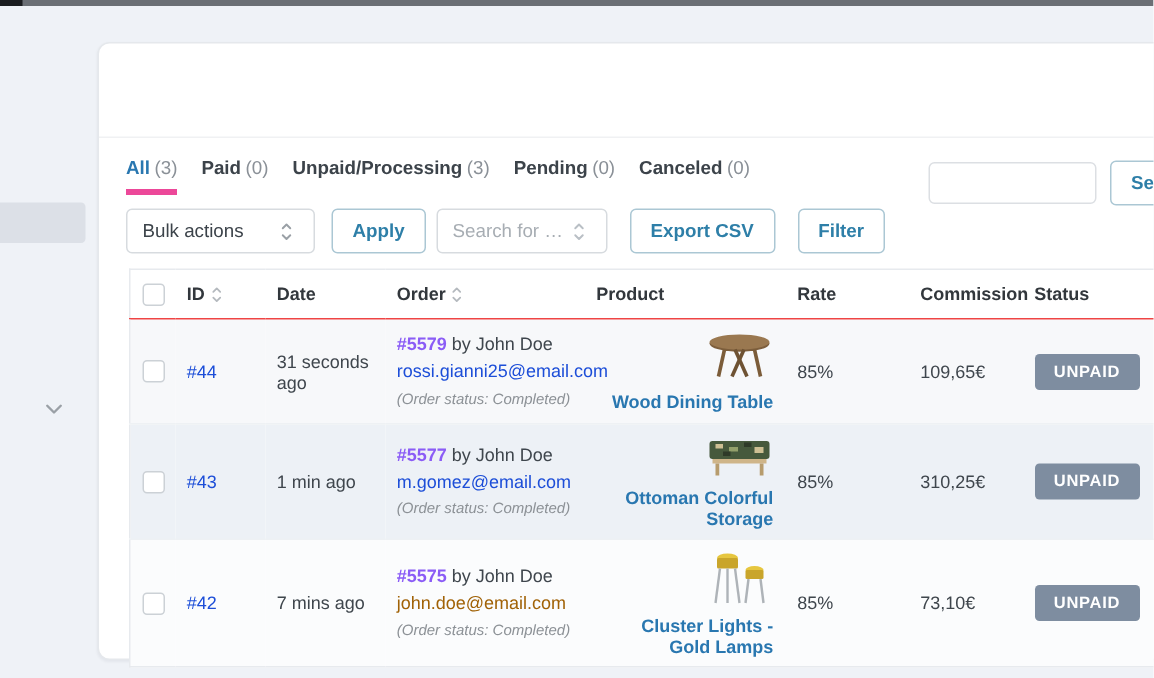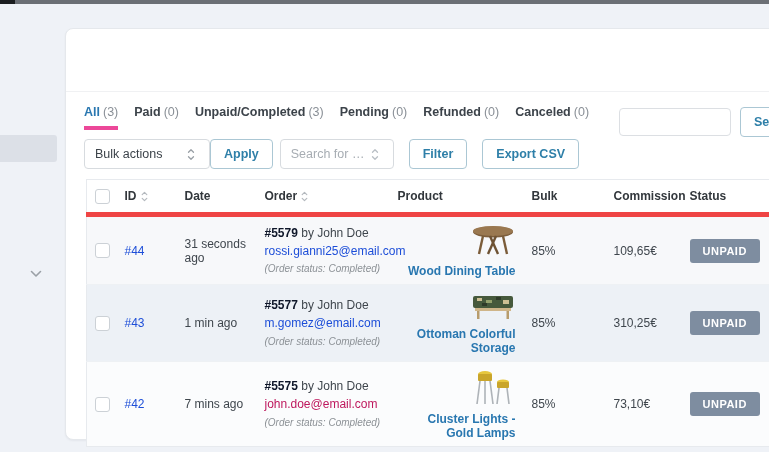--- a/index.html
+++ b/index.html
@@ -30,38 +30,38 @@
   .tab.active{color:#2977b0;border-bottom:4px solid #ec4899;}
   
   .search-input{position:absolute;left:553px;top:79px;width:112px;height:28px;border:1px solid #dcdfe3;border-radius:4px;background:#fff;box-sizing:border-box;padding:0 8px;font-size:12.5px;color:#3c434a;outline:none;}
   .btn{height:30px;border:1px solid #abc7d4;border-radius:4px;background:#fff;color:#2e7fa8;font-weight:600;font-size:12.5px;padding:0 13px;cursor:pointer;font-family:inherit;white-space:nowrap;}
   .search-btn{position:absolute;left:674px;top:78px;}
   
   .toolbar{position:absolute;left:18px;top:110px;display:flex;align-items:center;}
   .select-box{height:30px;border:1px solid #d7dbdf;border-radius:4px;background:#fff;display:flex;align-items:center;justify-content:space-between;box-sizing:border-box;padding:0 14px 0 10px;font-size:12.5px;cursor:pointer;}
   .select-bulk{width:126px;color:#3c434a;}
   .select-product{width:114px;color:#a7adb3;margin-left:7px;}
-  .btn-apply{margin-left:0;}
+  .btn-apply{margin-left:11px;}
   .btn-filter{margin-left:15px;}
   .btn-export{margin-left:15px;}
   
   .table-wrap{position:absolute;left:20px;top:150px;}
   table{border-collapse:collapse;table-layout:fixed;width:703px;border:1px solid #e7eaee;background:#fff;}
-  thead th{height:32px;font-size:12px;color:#32373c;font-weight:600;text-align:left;padding:0 8px;background:#fff;border-bottom:5px solid #ef4444;white-space:nowrap;}
+  thead th{height:32px;font-size:12px;color:#32373c;font-weight:600;text-align:left;padding:0 8px;background:#fff;border-bottom:1px solid #ef4444;white-space:nowrap;}
   thead th .th-inner{display:flex;align-items:center;gap:4px;}
   tbody tr{height:70px;border-top:1px solid #eef1f4;}
   tbody tr.row-a{background:#f7f8fa;}
   tbody tr.row-b{background:#edf1f6;}
   tbody tr.row-c{background:#fbfcfd;}
   td{padding:6px 8px;vertical-align:middle;font-size:12px;color:#3f464d;}
   .link{color:#1d4ed8;text-decoration:none;cursor:pointer;}
   .order-line1{color:#3f464d;line-height:1.4;}
-  .order-num{font-weight:700;color:#0f172a;}
+  .order-num{font-weight:700;color:#8b5cf6;}
   .order-email{display:block;margin:1px 0 2px;line-height:1.4;}
-  .order-email.plain{color:#be185d;cursor:default;}
+  .order-email.plain{color:#a16207;cursor:default;}
   .order-status{font-size:10px;color:#8c9196;line-height:1.4;font-style:italic;}
   .product-cell{text-align:right;}
   .product-thumb{display:inline-block;cursor:pointer;line-height:0;}
   .product-name{display:block;margin-top:3px;color:#2977b0;font-weight:600;font-size:12px;cursor:pointer;}
   .badge{display:inline-block;background:#7e8da0;color:#fff;font-size:11px;font-weight:700;letter-spacing:.5px;padding:6px 13px;border-radius:3px;}
   .cb{appearance:none;-webkit-appearance:none;width:15px;height:15px;border:1px solid #ccd1d6;border-radius:3px;background:#fff;margin:0;cursor:pointer;vertical-align:middle;}
   .sort-icon,.sel-icon{line-height:0;display:inline-block;}
 </style>
 </head>
 <body>
@@ -74,23 +74,22 @@
       <path d="M2.5 2.5 L7 7 L11.5 2.5"></path>
     </svg>
 </div>
 
 <div class="card">
   <div class="card-divider"></div>
 
   <div class="tabs">
     <div class="tab active"><span>All</span><span class="count">(3)</span></div>
     <div class="tab"><span>Paid</span><span class="count">(0)</span></div>
-    <div class="tab"><span>Unpaid/Completed</span><span class="count">(3)</span></div>
+    <div class="tab"><span>Unpaid/Processing</span><span class="count">(3)</span></div>
     <div class="tab"><span>Pending</span><span class="count">(0)</span></div>
-    <div class="tab"><span>Refunded</span><span class="count">(0)</span></div>
     <div class="tab"><span>Canceled</span><span class="count">(0)</span></div>
   </div>
 
   <input class="search-input" type="text" value="" style="">
   <button class="btn search-btn">Search</button>
 
   <div class="toolbar">
     <div class="select-box select-bulk">
       <span>Bulk actions</span>
       <span class="sel-icon">
@@ -103,22 +102,22 @@
     <button class="btn btn-apply">Apply</button>
     <div class="select-box select-product">
       <span style="overflow:hidden;text-overflow:ellipsis;white-space:nowrap;">Search for a produc...</span>
       <span class="sel-icon">
         <svg width="8" height="13" viewBox="0 0 8 13" fill="none" stroke="#b9bfc5" stroke-width="1.3" stroke-linecap="round" stroke-linejoin="round">
             <path d="M1.5 4.2 L4 1.7 L6.5 4.2"></path>
             <path d="M1.5 8.8 L4 11.3 L6.5 8.8"></path>
           </svg>
       </span>
     </div>
+    <button class="btn btn-export">Export CSV</button>
     <button class="btn btn-filter">Filter</button>
-    <button class="btn btn-export">Export CSV</button>
   </div>
 
   <div class="table-wrap">
     <table>
       <colgroup>
           <col style="width:30px">
           <col style="width:60px">
           <col style="width:80px">
           <col style="width:133px">
           <col style="width:134px">
@@ -142,21 +141,21 @@
           <th>
               <span class="th-inner">
                 <span>Order</span>
                 <span class="sort-icon"><svg width="7" height="11" viewBox="0 0 7 11" fill="none" stroke="#b4b9be" stroke-width="1.2" stroke-linecap="round" stroke-linejoin="round">
                     <path d="M1.2 3.6 L3.5 1.3 L5.8 3.6"></path>
                     <path d="M1.2 7.4 L3.5 9.7 L5.8 7.4"></path>
                   </svg></span>
               </span>
             </th>
           <th><span>Product</span></th>
-          <th><span>Bulk</span></th>
+          <th><span>Rate</span></th>
           <th><span>Commission</span></th>
           <th><span>Status</span></th>
         </tr>
       </thead>
       <tbody>
 
         <tr class="row-a">
           <td><input type="checkbox" class="cb" style=""></td>
           <td><a class="link">#44</a></td>
           <td>31 seconds ago</td>

